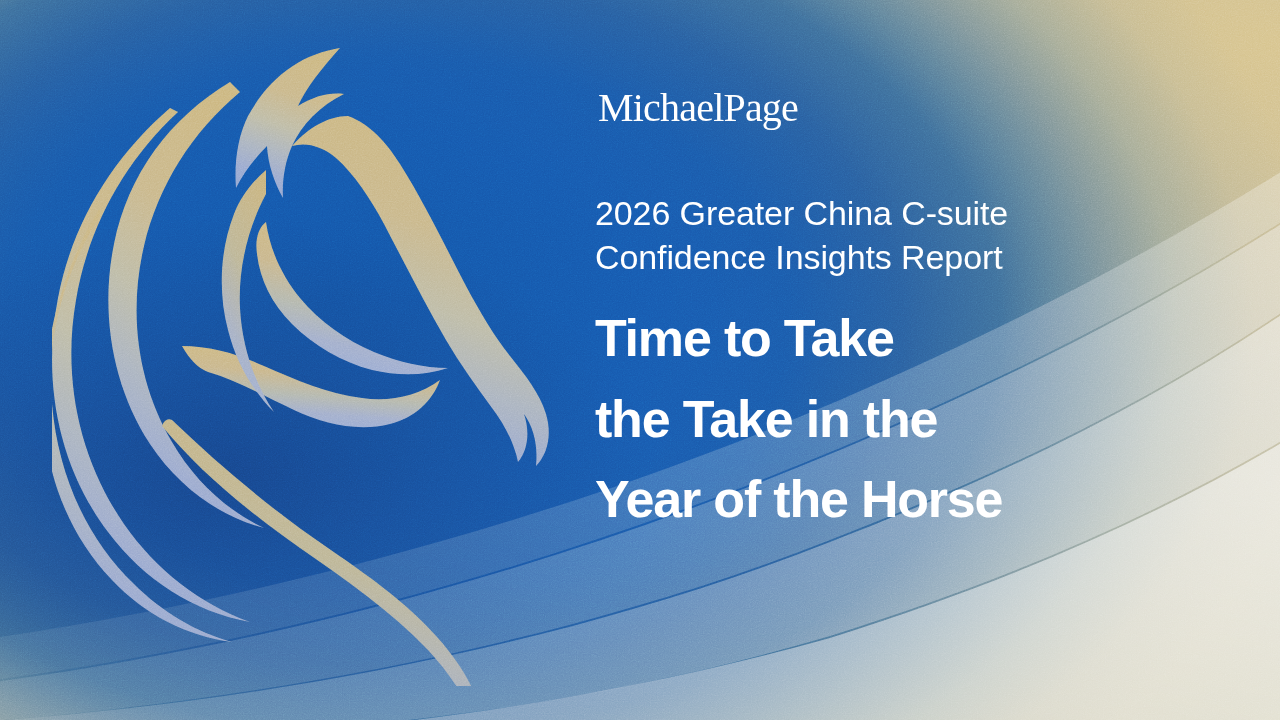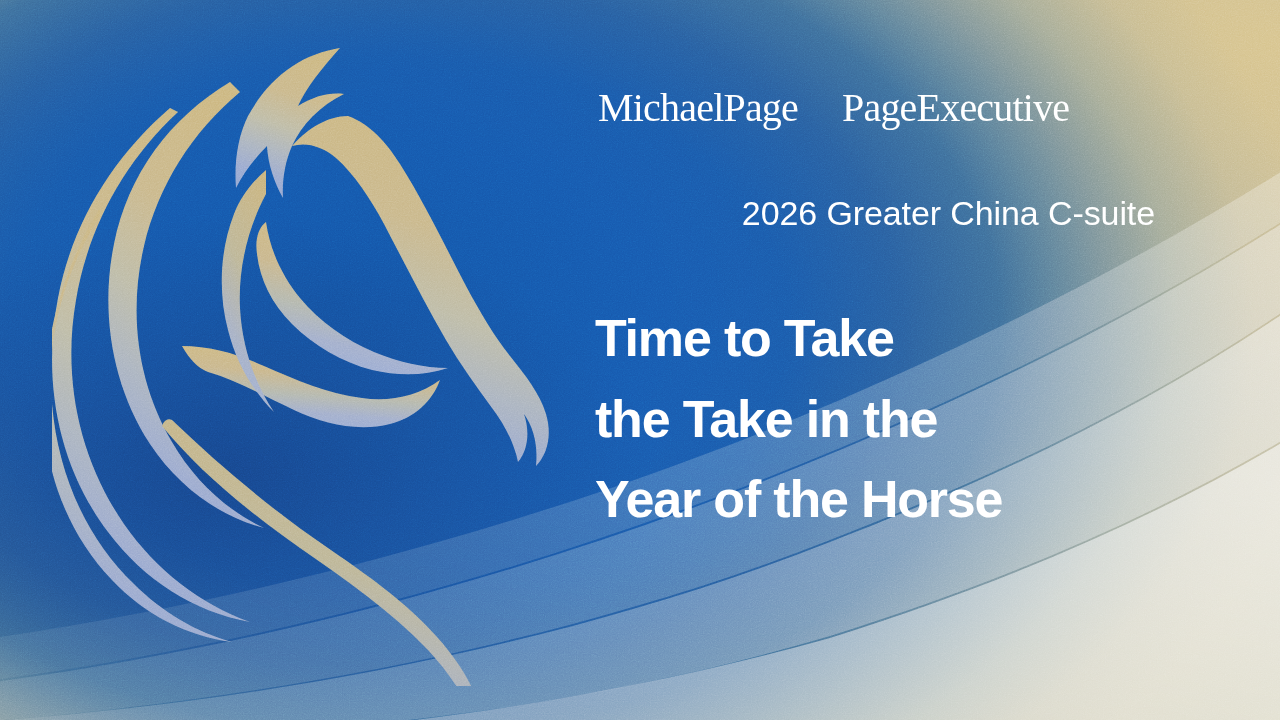--- a/index.html
+++ b/index.html
@@ -136,21 +136,20 @@
 
   .subtitle {
     position:absolute;
     left:0; top:192px;
     width:560px;
     color:#ffffff;
     font-size:34px;
     line-height:1.28;
     font-weight:400;
     letter-spacing:-0.1px;
-    text-align:right;
   }
   .subtitle .line { display:block; }
 
   .headline {
     position:absolute;
     left:0; top:312px;
     width:620px;
     color:#ffffff;
     font-size:52px;
     line-height:1.03;
@@ -296,25 +295,25 @@
         <feColorMatrix type="saturate" values="0"></feColorMatrix>
       </filter>
       <rect width="100%" height="100%" filter="url(#noiseFilter)"></rect>
     </svg>
   </div>
 
   <div class="content">
 
     <div class="logos">
       <span class="logo">MichaelPage</span>
-      <span class="logo">PageExecutive</span>
     </div>
 
     <div class="subtitle">
       <span class="line">2026 Greater China C-suite</span>
+      <span class="line">Confidence Insights Report</span>
     </div>
 
     <div class="headline">
       <span class="line">Time to Take</span>
       <span class="line">the Take in the</span>
       <span class="line">Year of the Horse</span>
     </div>
 
   </div>
 </div>

